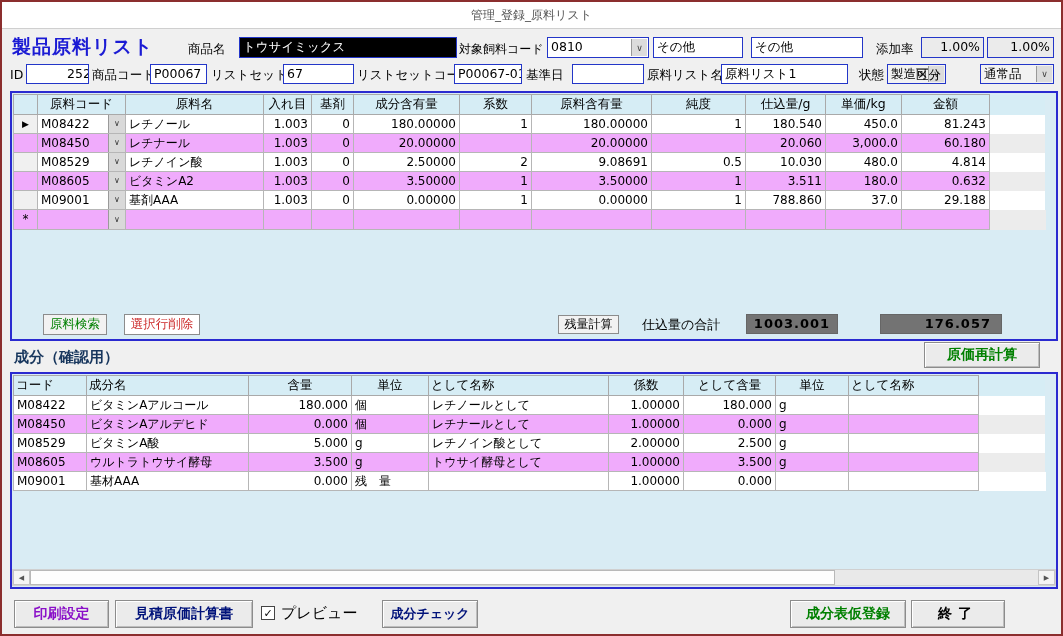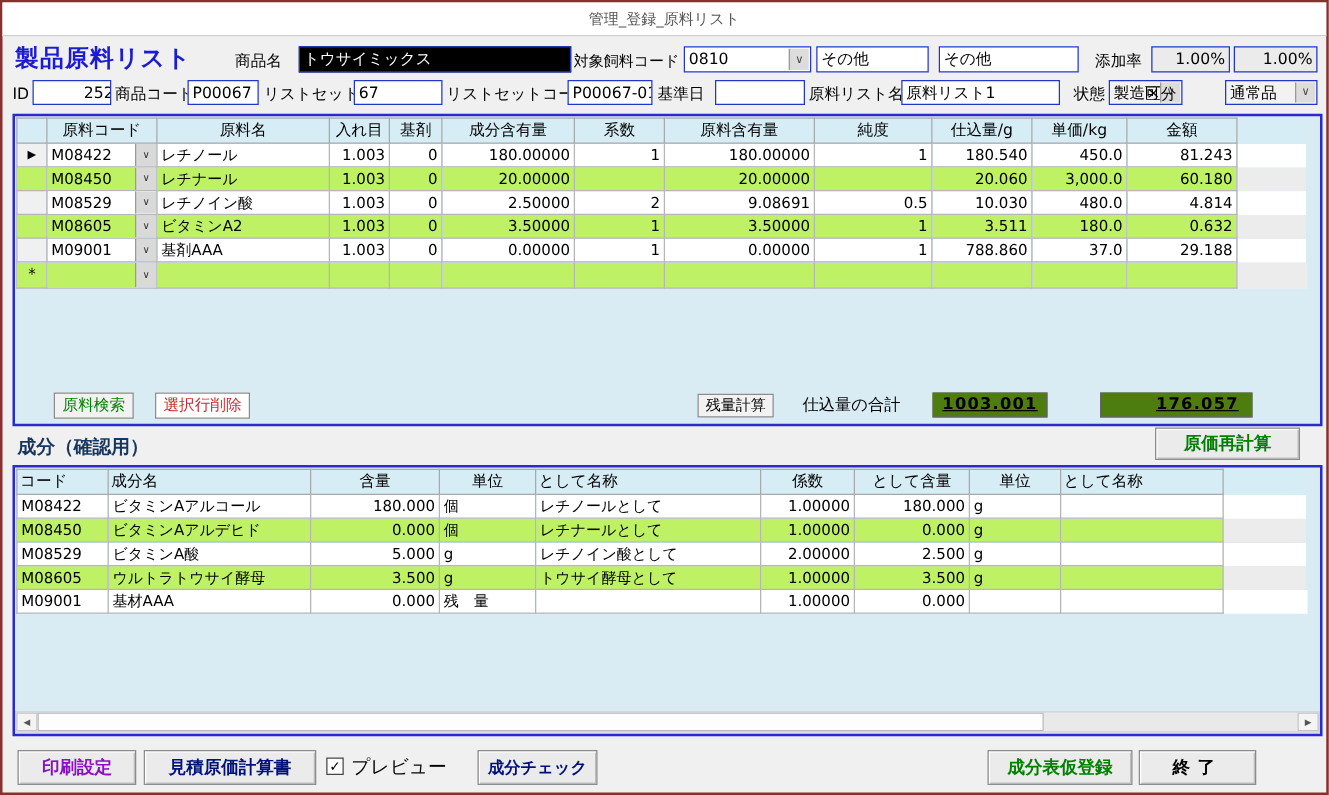--- a/index.html
+++ b/index.html
@@ -27,21 +27,21 @@
   #panel1{top:89px;height:250px;}
   #panel2{top:370px;height:217px;}
   table.grid{border-collapse:collapse;table-layout:fixed;position:absolute;left:1px;top:1px;
              font-size:12px;background:transparent;}
   .grid th{background:#d6edf5;border:1px solid #a9a9a9;font-weight:normal;font-size:12.5px;
            padding:0 2px;height:19px;overflow:hidden;white-space:nowrap;text-align:center;}
   .grid th.left{text-align:left;}
   .grid th.filler{border:none;}
   .grid td{border:1px solid #b6b6b6;height:18px;line-height:18px;padding:0 3px;overflow:hidden;
            white-space:nowrap;background:#fff;}
-  .grid tr.alt td{background:#bef264;}
+  .grid tr.alt td{background:#f0abfc;}
   .grid td.filler{border:none;background:#fff;}
   .grid tr.alt td.filler{background:#ececec;}
   .grid td.selcell{background:#f0f0f0;text-align:center;font-size:9px;padding:0;color:#000;}
   .grid td.r{text-align:right;}
   .grid td.codecell{position:relative;padding-right:19px;}
   .cell-combo{position:absolute;right:0;top:0;bottom:0;width:16px;background:#d9d9d9;
               border-left:1px solid #9a9a9a;display:flex;align-items:center;justify-content:center;}
   .cell-combo i{font-style:normal;font-size:8px;color:#333;}
   .btn{position:absolute;box-sizing:border-box;background:#ebebeb;border:1px solid #8c8c8c;
        display:flex;align-items:center;justify-content:center;font-size:12.5px;color:#000;
@@ -49,22 +49,22 @@
   .btn.flat{box-shadow:none;background:#f2f2f2;border:1px solid #8c8c8c;}
   .btn.green{color:#008000;}
   .btn.greenb{color:#008000;font-weight:bold;font-size:14px;}
   .btn.red{color:#cc2a2a;}
   .btn.purple{color:#8a10c8;font-weight:bold;font-size:14px;}
   .btn.navy{color:#00127a;font-weight:bold;font-size:14px;}
   .btn.navy13{color:#00127a;font-weight:bold;font-size:13px;}
   .btn.blackb{font-weight:bold;font-size:14px;letter-spacing:6px;}
   #section-title{position:absolute;left:12px;top:346px;font-size:15px;font-weight:bold;
                  color:#17365d;white-space:nowrap;}
-  .totfld{position:absolute;box-sizing:border-box;background:#4d7c0f;border:1px solid #666;
-          font-size:13px;font-weight:bold;line-height:18px;overflow:hidden;white-space:nowrap;text-decoration:underline;}
+  .totfld{position:absolute;box-sizing:border-box;background:#737373;border:1px solid #666;
+          font-size:13px;font-weight:bold;line-height:18px;overflow:hidden;white-space:nowrap;}
   #hscroll{position:absolute;left:10px;top:567px;width:1044px;height:17px;background:#e9e9e9;
            border:1px solid #d0d0d0;box-sizing:border-box;}
   .sarrow{position:absolute;top:0;width:17px;height:15px;background:#f4f4f4;border:1px solid #c4c4c4;
           box-sizing:border-box;display:flex;align-items:center;justify-content:center;
           font-size:7px;color:#555;}
   #sarrow-l{left:0;}
   #sarrow-r{right:0;}
   #sthumb{position:absolute;left:17px;top:0;width:805px;height:15px;background:#fdfdfd;
           border:1px solid #b8b8b8;box-sizing:border-box;}
   .cb{position:absolute;left:259px;top:604px;width:14px;height:14px;background:#fff;

